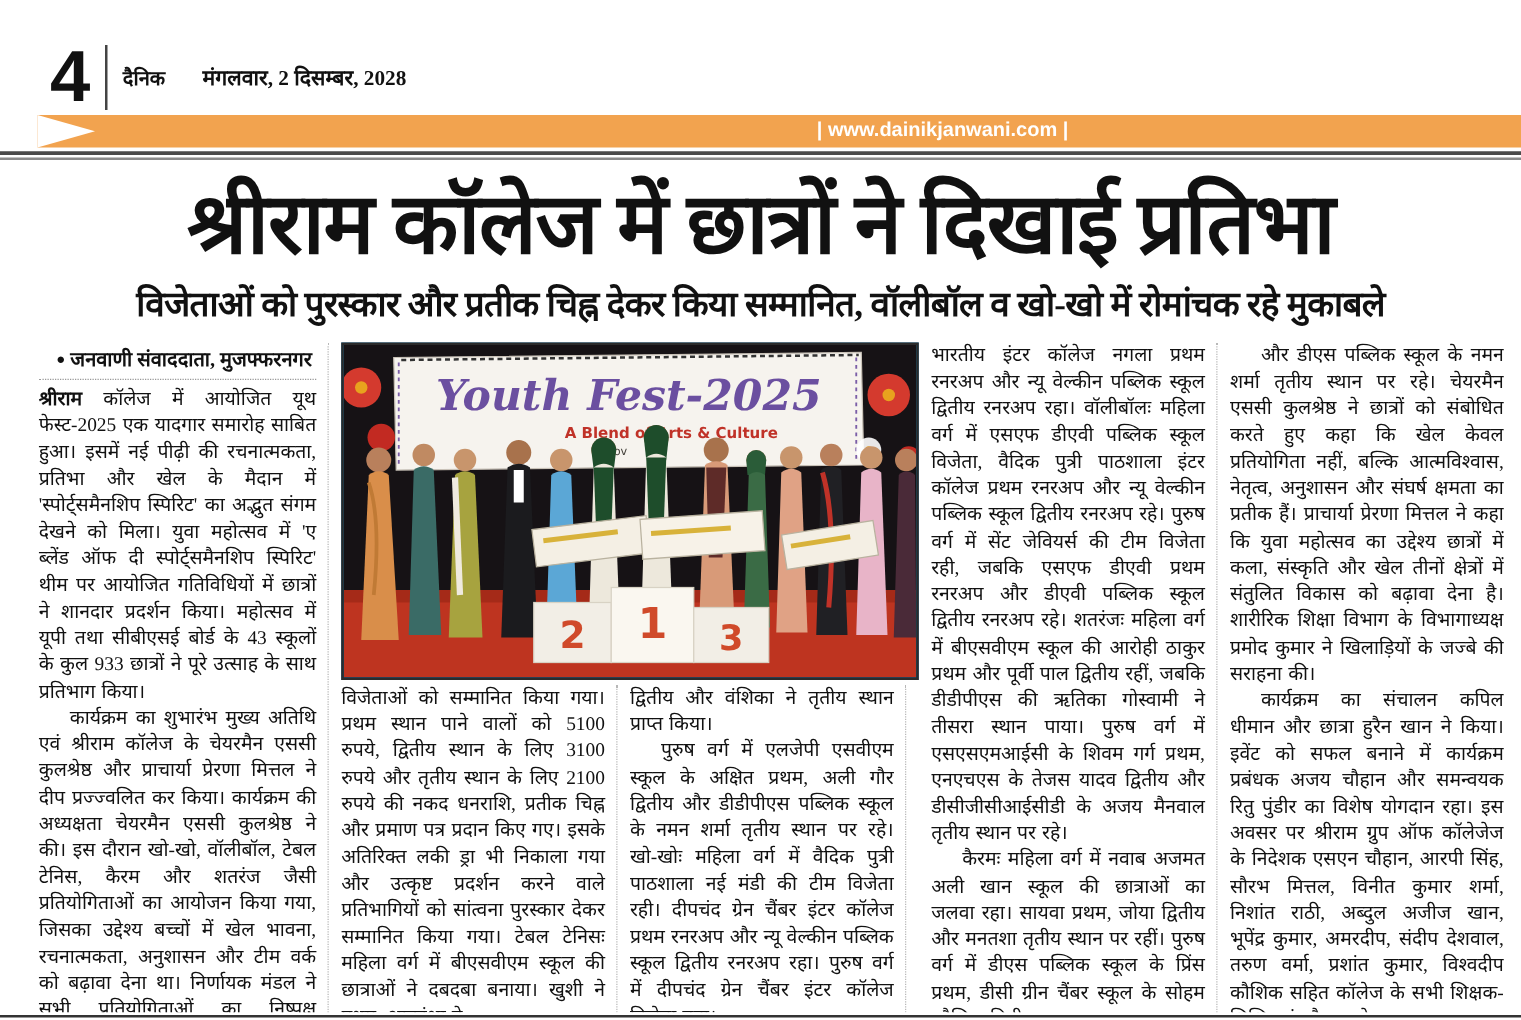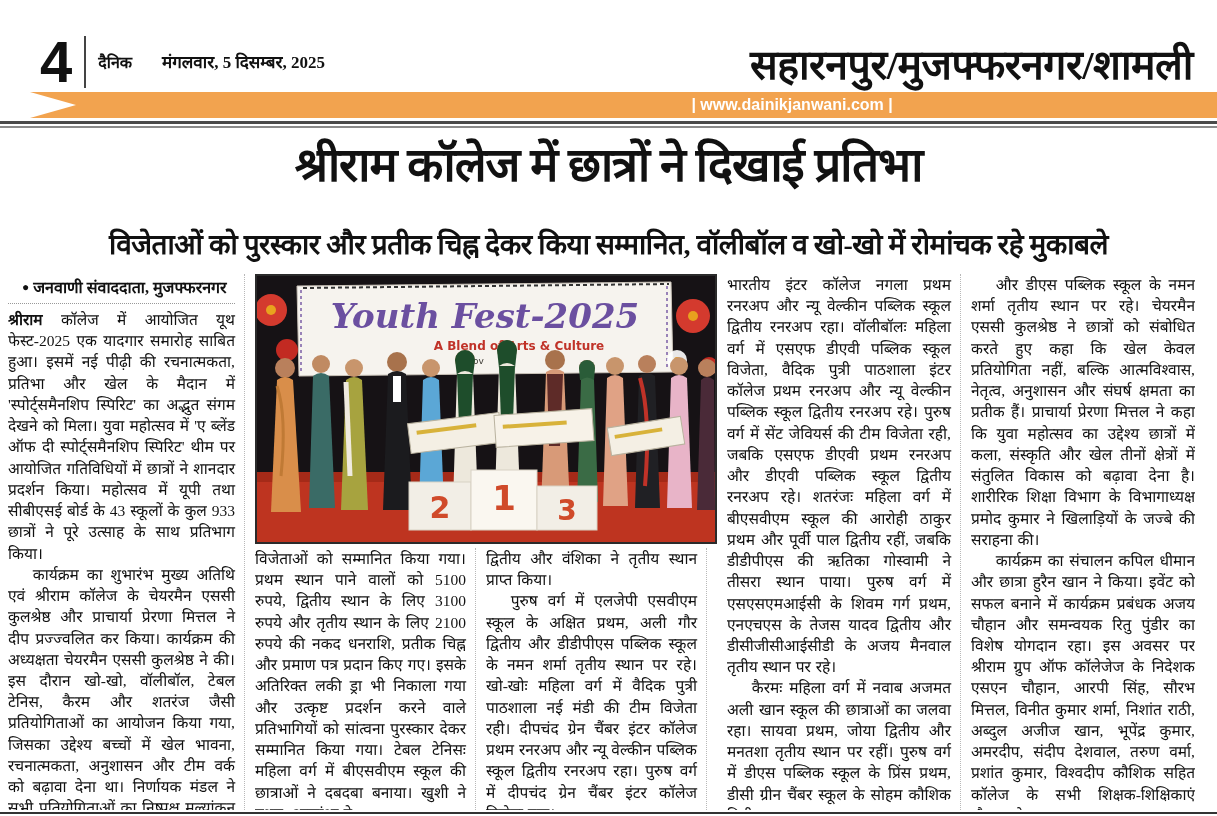--- a/index.html
+++ b/index.html
@@ -50,33 +50,32 @@
     border-top: 13px solid transparent;
     border-bottom: 13px solid transparent;
     border-left: 46px solid #ffffff;
   }
   .website {
     position: absolute; left: 61%; top: 50%;
     transform: translate(-50%, -50%);
     color: #ffffff; font-weight: 700; font-size: 16px;
     font-family: "Liberation Sans", sans-serif;
     white-space: nowrap;
-    margin-left: 38px;
   }
   .double-rule {
     margin: 3px 0 0 0;
     height: 7px;
     border-top: 3px solid #4a4a4a;
     border-bottom: 2px solid #8a8a8a;
   }
 
   
   .headline {
     padding: 6px 12px 0 12px;
-    font-size: 47px;
+    font-size: 68px;
     font-weight: 900;
     text-align: center;
     letter-spacing: -1px;
     line-height: 1.35;
     height: 96px;
     overflow: hidden;
     white-space: nowrap;
   }
   .subheadline {
     padding: 0 10px;
@@ -87,21 +86,21 @@
     line-height: 1.5;
     height: 46px;
     overflow: hidden;
     white-space: nowrap;
   }
 
   
   .columns {
     display: flex;
     gap: 10px;
-    padding: 4px 14px 0 8px;
+    padding: 4px 14px 0 31px;
     height: 540px;
     overflow: hidden;
   }
   .col { overflow: hidden; }
   .col-sep { border-right: 1px dotted #b8b8b8; padding-right: 9px; }
   .col1 { width: 237px; }
   .mid  { width: 462px; flex: none; }
   .col4 { width: 234px; }
   .col5 { width: 224px; }
 
@@ -146,23 +145,22 @@
 
 <div class="page">
 
   <header class="masthead">
     <div class="masthead-left">
       <div class="page-number">4</div>
       <div class="vdiv"></div>
       <div class="paper-name">
         <span class="paper-prefix">दैनिक</span>
       </div>
-      <div class="issue-date">मंगलवार,  5 दिसम्बर,  2025</div>
-    </div>
-    <div class="region">सहारनपुर/मुजफ्फरनगर/शामली</div>
+      <div class="issue-date">मंगलवार,  2 दिसम्बर,  2028</div>
+    </div>
   </header>
 
   <div class="orange-bar">
     <span class="website">| www.dainikjanwani.com |</span>
   </div>
   <div class="double-rule"></div>
 
   <h1 class="headline">श्रीराम कॉलेज में छात्रों ने दिखाई प्रतिभा</h1>
   <h2 class="subheadline">विजेताओं को पुरस्कार और प्रतीक चिह्न देकर किया सम्मानित, वॉलीबॉल व खो-खो में रोमांचक रहे मुकाबले</h2>
 

